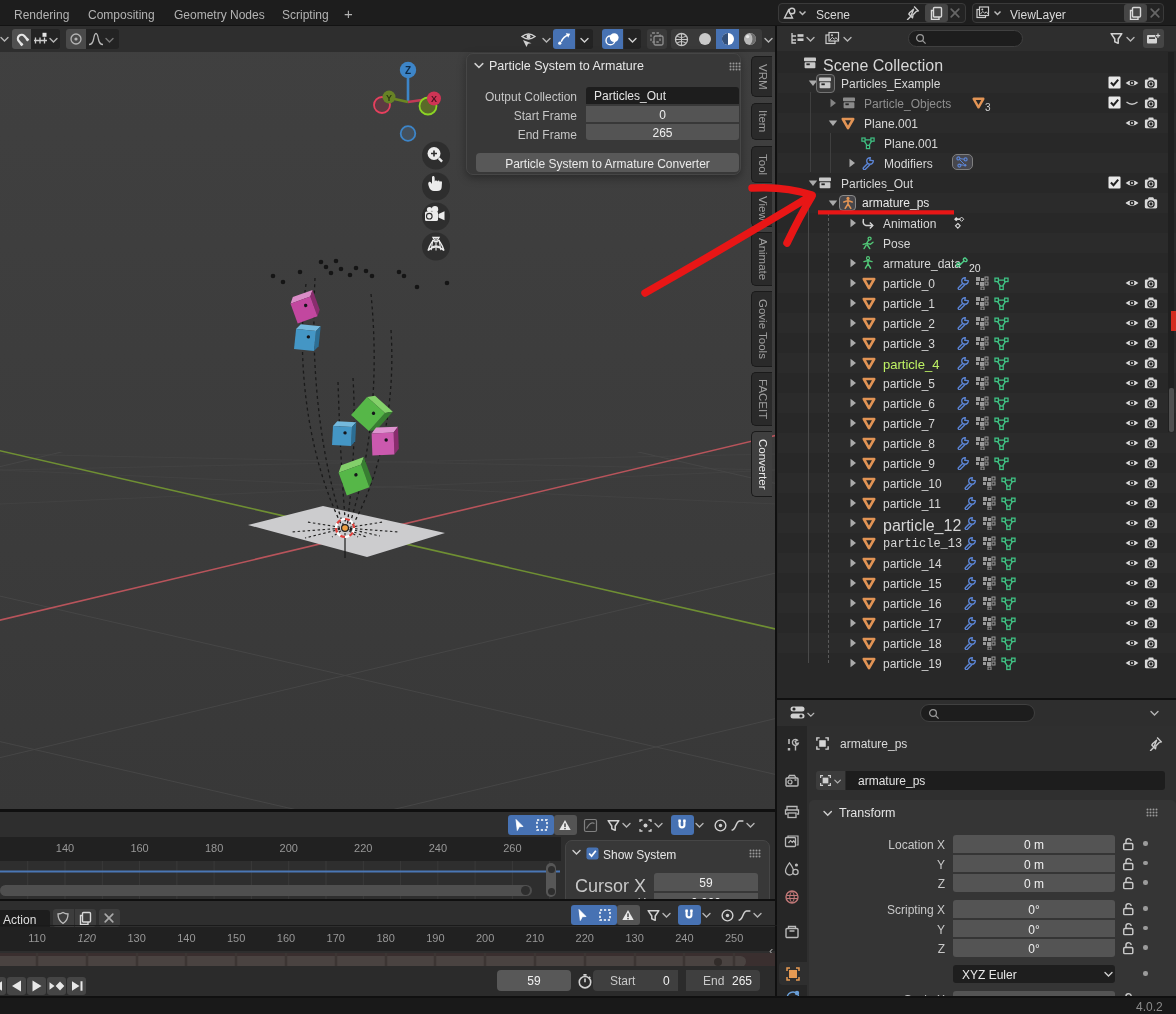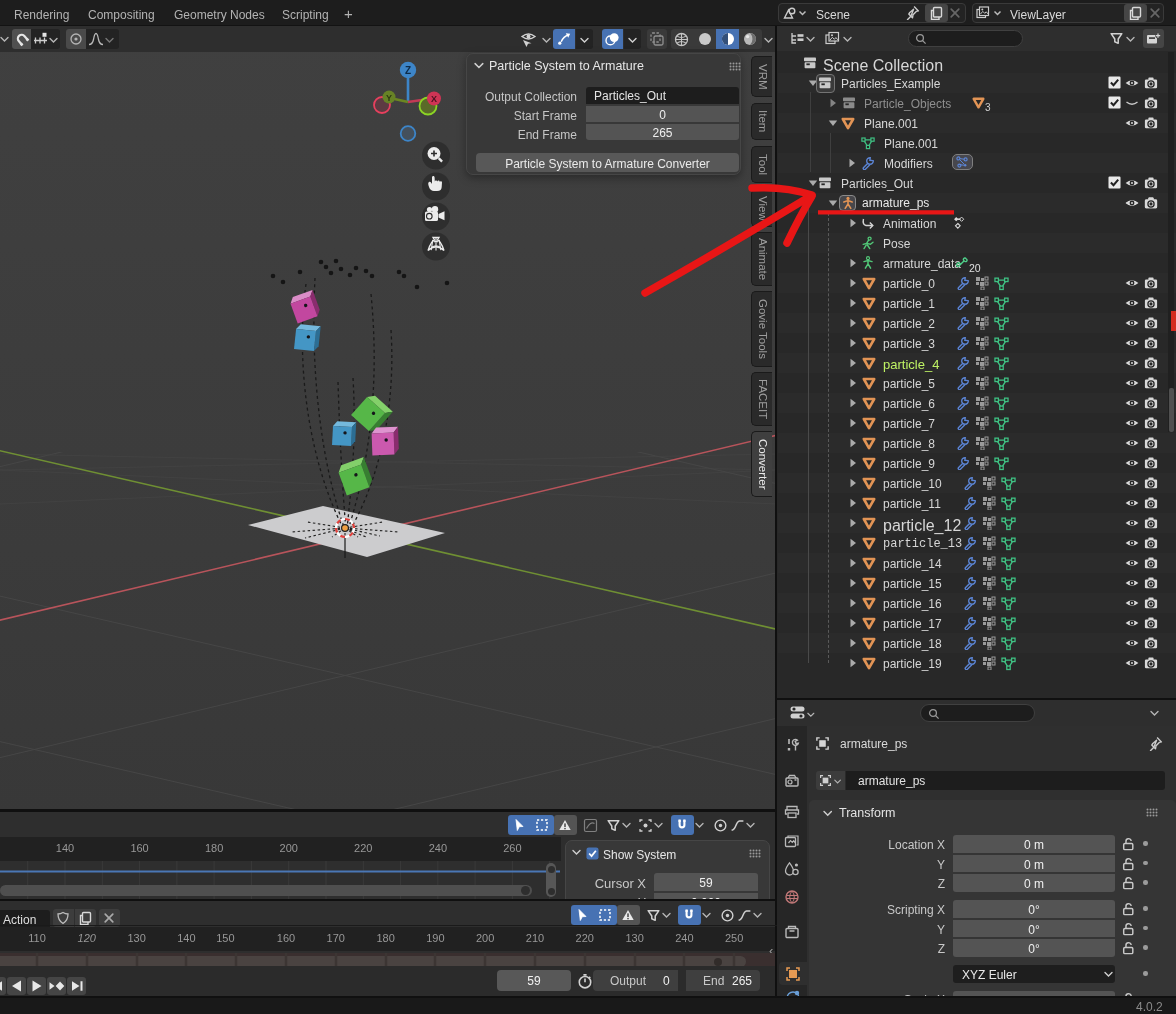--- a/index.html
+++ b/index.html
@@ -1346,21 +1346,21 @@
         <circle cx="1.5" cy="4.5" r="1"></circle>
         <circle cx="4.5" cy="4.5" r="1"></circle>
         <circle cx="7.5" cy="4.5" r="1"></circle>
         <circle cx="10.5" cy="4.5" r="1"></circle>
         <circle cx="1.5" cy="7.5" r="1"></circle>
         <circle cx="4.5" cy="7.5" r="1"></circle>
         <circle cx="7.5" cy="7.5" r="1"></circle>
         <circle cx="10.5" cy="7.5" r="1"></circle>
       </g>
     </svg>
-<div class="txt" style="left:0px;top:39px;width:86px;text-align:right;font-size:13px;color:#c8c8c8">Cursor X</div>
+<div class="txt" style="left:0px;top:39px;width:86px;text-align:right;font-size:18px;color:#c8c8c8">Cursor X</div>
 <div class="abs" style="left:94px;top:35px;width:104px;height:17.5px;background:#545454;border-radius:3px 3px 0 0"></div>
 <div class="txt" style="left:94px;top:39px;width:104px;text-align:center;font-size:12px;color:#f0f0f0">59</div>
 <div class="txt" style="left:52px;top:58.5px;width:34px;text-align:right;font-size:12px;color:#c8c8c8">Y</div>
 <div class="abs" style="left:94px;top:55px;width:104px;height:17.5px;background:#545454"></div>
 <div class="txt" style="left:94px;top:58.5px;width:104px;text-align:center;font-size:12px;color:#f0f0f0">0.000</div>
 </div>
 <div class="abs" style="left:0px;top:901px;width:777px;height:65px;background:#2e2e2e"></div>
 <div class="abs" style="left:0px;top:909.5px;width:50px;height:19.5px;background:#1d1d1d;border-radius:0 3px 3px 0"></div>
 <div class="txt" style="left:3px;top:914px;font-size:12px;color:#dedede;">Action</div>
 <div class="abs" style="left:53px;top:909px;width:21px;height:18px;background:#3d3d3d;border-radius:3px 0 0 3px"></div>
@@ -1408,21 +1408,21 @@
   </svg>
 <svg class="abs" style="left:753px;top:912px" width="9.0" height="7.0" viewBox="0 0 9 7">
     <path d="M1 1.5 L4.5 5 L8 1.5" fill="none" stroke="#b5b5b5" stroke-width="1.4" stroke-linecap="round"></path>
   </svg>
 <div class="abs" style="left:0px;top:927px;width:777px;height:24px;background:#212121"></div>
 <div class="txt" style="left:-32.800000000000004px;top:933px;width:40px;text-align:center;font-size:11px;color:#989898;">100</div>
 <div class="txt" style="left:17.0px;top:933px;width:40px;text-align:center;font-size:11px;color:#989898;">110</div>
 <div class="txt" style="left:66.80000000000001px;top:933px;width:40px;text-align:center;font-size:11px;color:#989898;font-style:italic;">120</div>
 <div class="txt" style="left:116.60000000000002px;top:933px;width:40px;text-align:center;font-size:11px;color:#989898;">130</div>
 <div class="txt" style="left:166.4px;top:933px;width:40px;text-align:center;font-size:11px;color:#989898;">140</div>
-<div class="txt" style="left:216.20000000000002px;top:933px;width:40px;text-align:left;font-size:11px;color:#989898;">150</div>
+<div class="txt" style="left:216.20000000000002px;top:933px;width:40px;text-align:center;font-size:11px;color:#989898;">150</div>
 <div class="txt" style="left:266.0px;top:933px;width:40px;text-align:center;font-size:11px;color:#989898;">160</div>
 <div class="txt" style="left:315.8px;top:933px;width:40px;text-align:center;font-size:11px;color:#989898;">170</div>
 <div class="txt" style="left:365.6px;top:933px;width:40px;text-align:center;font-size:11px;color:#989898;">180</div>
 <div class="txt" style="left:415.40000000000003px;top:933px;width:40px;text-align:center;font-size:11px;color:#989898;">190</div>
 <div class="txt" style="left:465.20000000000005px;top:933px;width:40px;text-align:center;font-size:11px;color:#989898;">200</div>
 <div class="txt" style="left:515.0px;top:933px;width:40px;text-align:center;font-size:11px;color:#989898;">210</div>
 <div class="txt" style="left:564.8000000000001px;top:933px;width:40px;text-align:center;font-size:11px;color:#989898;">220</div>
 <div class="txt" style="left:614.6px;top:933px;width:40px;text-align:center;font-size:11px;color:#989898;">130</div>
 <div class="txt" style="left:664.4000000000001px;top:933px;width:40px;text-align:center;font-size:11px;color:#989898;">240</div>
 <div class="txt" style="left:714.2px;top:933px;width:40px;text-align:center;font-size:11px;color:#989898;">250</div>
@@ -1464,21 +1464,21 @@
       <path d="M85 4.2 L92.5 9 L85 13.8 Z M93.5 4.2 h2 v9.6 h-2 z"></path>
     </g>
   </svg>
 <div class="abs" style="left:497px;top:970px;width:74px;height:21px;background:#585858;border-radius:4px"></div>
 <div class="txt" style="left:497px;top:975px;width:74px;text-align:center;font-size:12px;color:#f2f2f2;">59</div>
 <svg class="abs" style="left:577px;top:973px;" width="16" height="16" viewBox="0 0 14 14">
     <use href="#i-clock" opacity="1"></use>
   </svg>
 <div class="abs" style="left:593px;top:970px;width:85px;height:21px;background:#3f3f3f;border-radius:4px 0 0 4px"></div>
 <div class="abs" style="left:686px;top:970px;width:74px;height:21px;background:#3f3f3f;border-radius:0 4px 4px 0"></div>
-<div class="txt" style="left:610px;top:975px;font-size:12px;color:#c9c9c9;">Output</div>
+<div class="txt" style="left:610px;top:975px;font-size:12px;color:#c9c9c9;">Start</div>
 <div class="txt" style="left:663px;top:975px;font-size:12px;color:#f0f0f0;">0</div>
 <div class="txt" style="left:703px;top:975px;font-size:12px;color:#c9c9c9;">End</div>
 <div class="txt" style="left:732px;top:975px;font-size:12px;color:#f0f0f0;">265</div>
 <div class="abs" style="left:0px;top:998px;width:1176px;height:16px;background:#191919"></div>
 <div class="txt" style="left:1136px;top:1001px;font-size:12px;color:#8b8b8b;">4.0.2</div>
 <div class="abs" style="left:775px;top:26px;width:2px;height:972px;background:#101010"></div>
 <div class="abs" style="left:777px;top:698px;width:399px;height:2px;background:#101010"></div>
 <div class="abs" style="left:0px;top:809px;width:777px;height:3px;background:#101010"></div>
 <div class="abs" style="left:0px;top:899px;width:777px;height:2px;background:#101010"></div>
 <div class="abs" style="left:0px;top:925px;width:777px;height:1px;background:#1a1a1a"></div>

